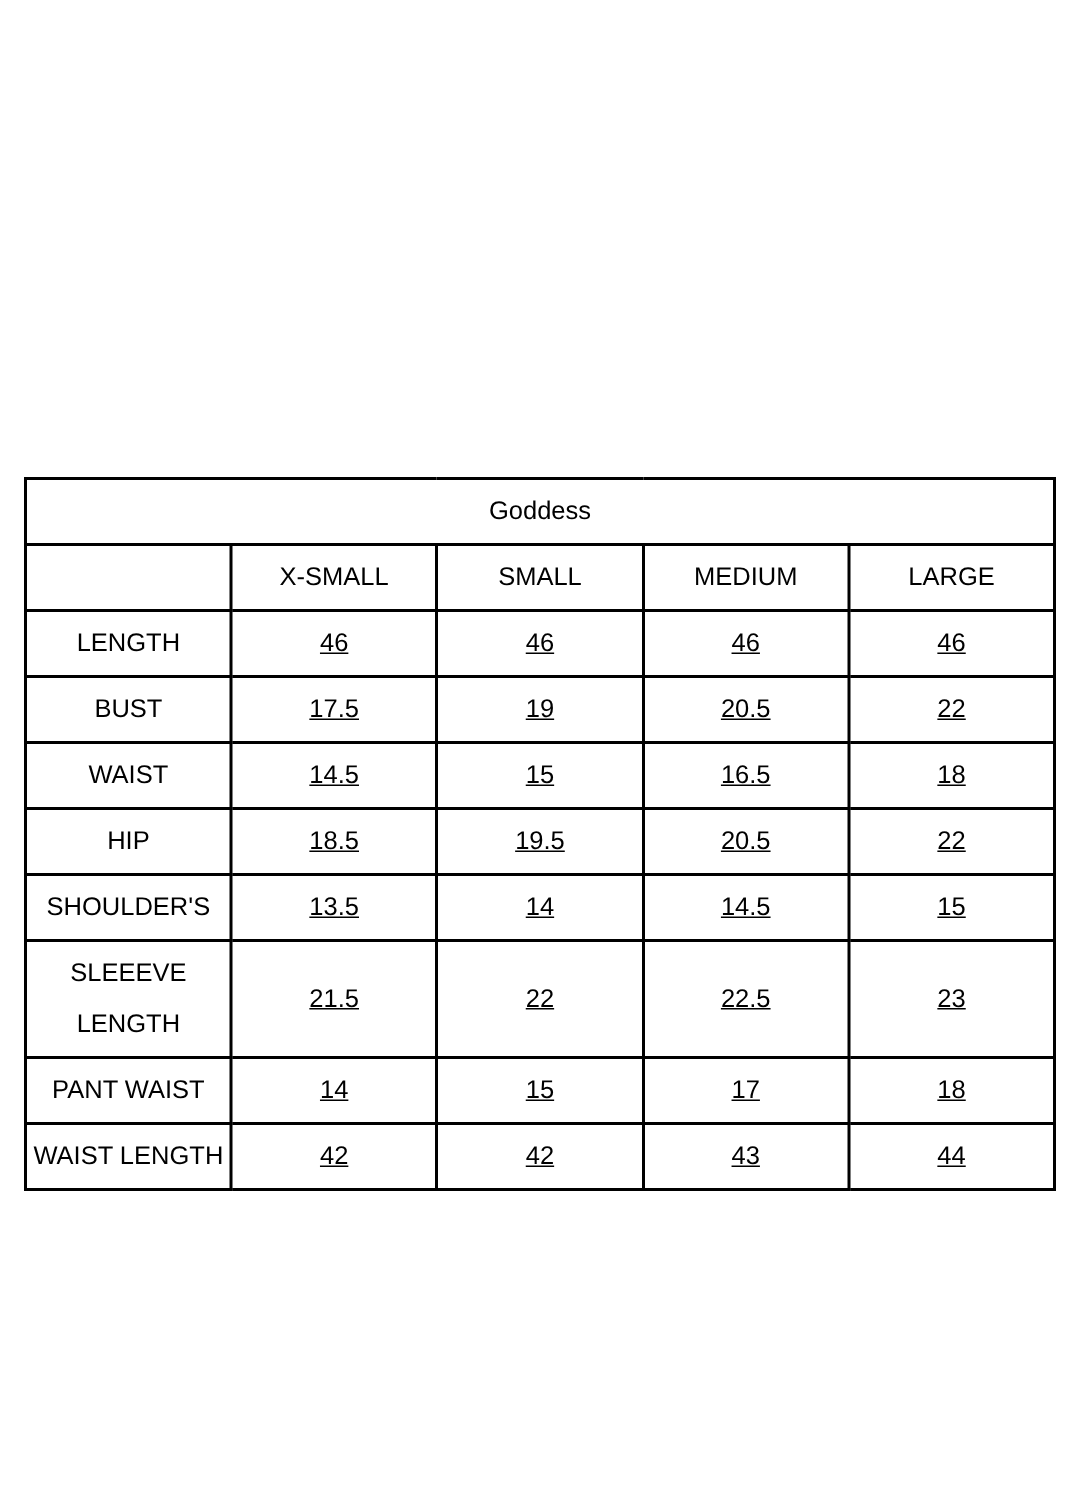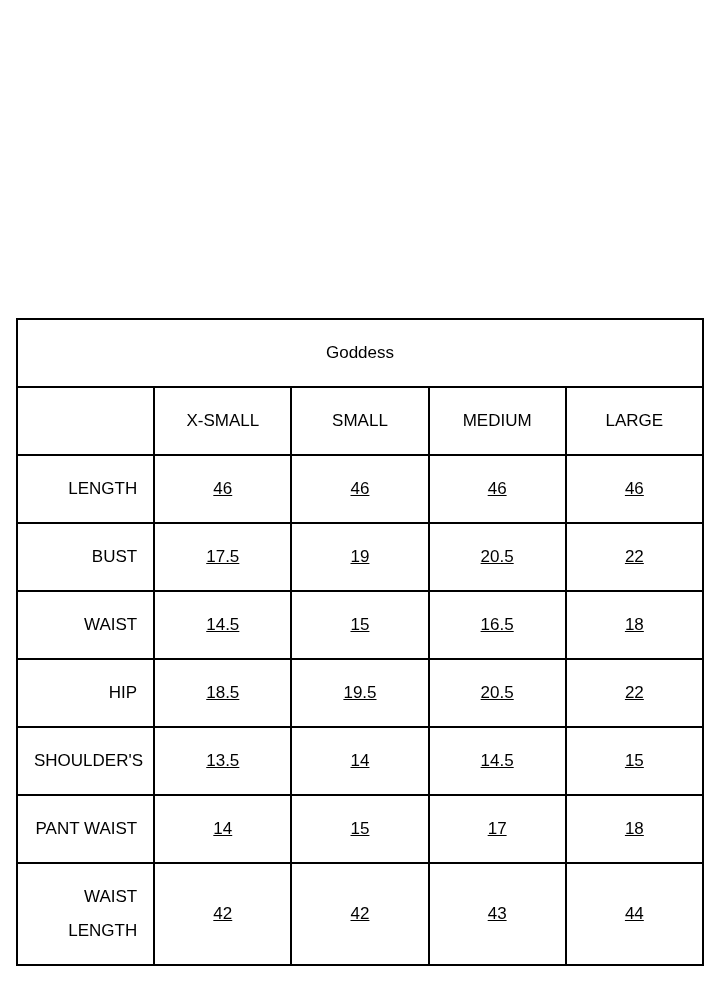--- a/index.html
+++ b/index.html
@@ -22,21 +22,21 @@
   }
   table.size-chart {
     border-collapse: collapse;
     width: 688px;
     table-layout: fixed;
     background: #ffffff;
   }
   table.size-chart td,
   table.size-chart th {
     border: 2px solid #000000;
-    padding: 16px;
+    padding: 4px;
     height: 34px;
     line-height: 34px;
     font-size: 17px;
     color: #000000;
     font-weight: normal;
   }
   .title-cell {
     text-align: center;
     font-weight: bold;
     font-size: 18px;
@@ -52,21 +52,21 @@
     width: 121px;
     text-align: center;
     margin-left: 31px;
   }
   .header-size {
     text-align: center;
     font-weight: normal;
     font-size: 17px;
   }
   .row-label {
-    text-align: right;
+    text-align: center;
     padding-left: 6px;
     font-size: 17px;
   }
   .cell-val {
     text-align: center;
     font-size: 17px;
     text-decoration: underline;
   }
 </style>
 </head>
@@ -114,20 +114,27 @@
         <td class="cell-val">22</td>
       </tr>
       <tr>
         <td class="row-label">SHOULDER'S</td>
         <td class="cell-val">13.5</td>
         <td class="cell-val">14</td>
         <td class="cell-val">14.5</td>
         <td class="cell-val">15</td>
       </tr>
       <tr>
+        <td class="row-label">SLEEEVE LENGTH</td>
+        <td class="cell-val">21.5</td>
+        <td class="cell-val">22</td>
+        <td class="cell-val">22.5</td>
+        <td class="cell-val">23</td>
+      </tr>
+      <tr>
         <td class="row-label">PANT WAIST</td>
         <td class="cell-val">14</td>
         <td class="cell-val">15</td>
         <td class="cell-val">17</td>
         <td class="cell-val">18</td>
       </tr>
       <tr>
         <td class="row-label">WAIST LENGTH</td>
         <td class="cell-val">42</td>
         <td class="cell-val">42</td>

